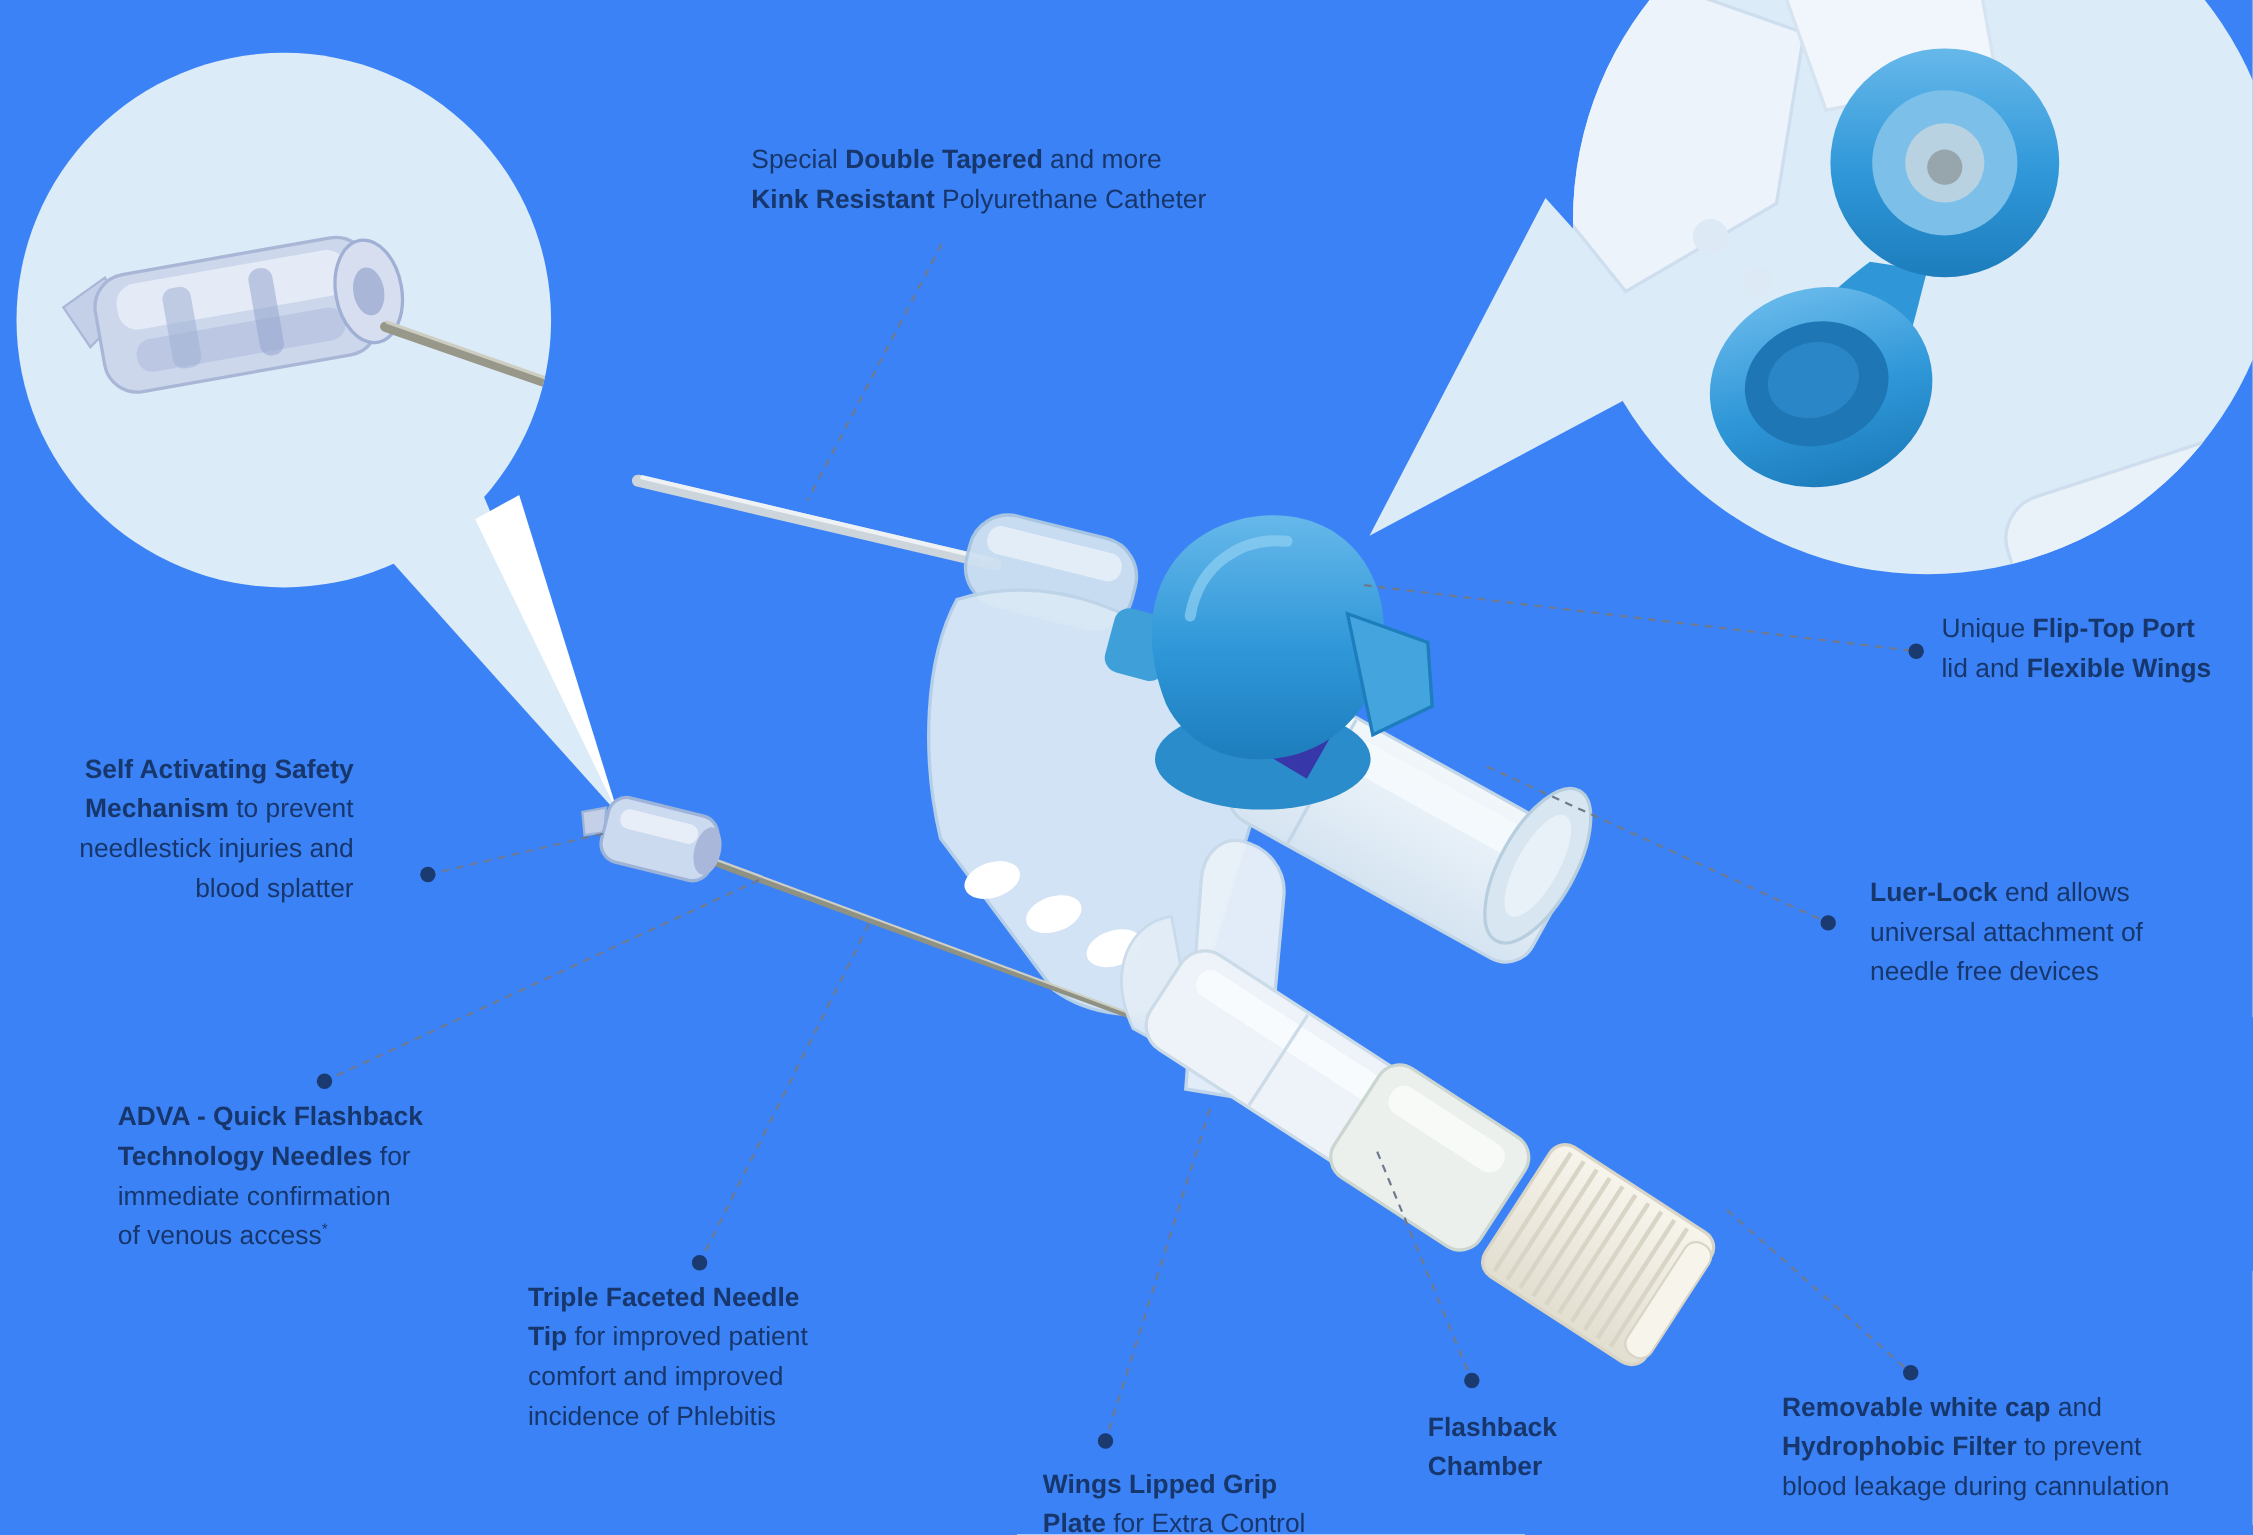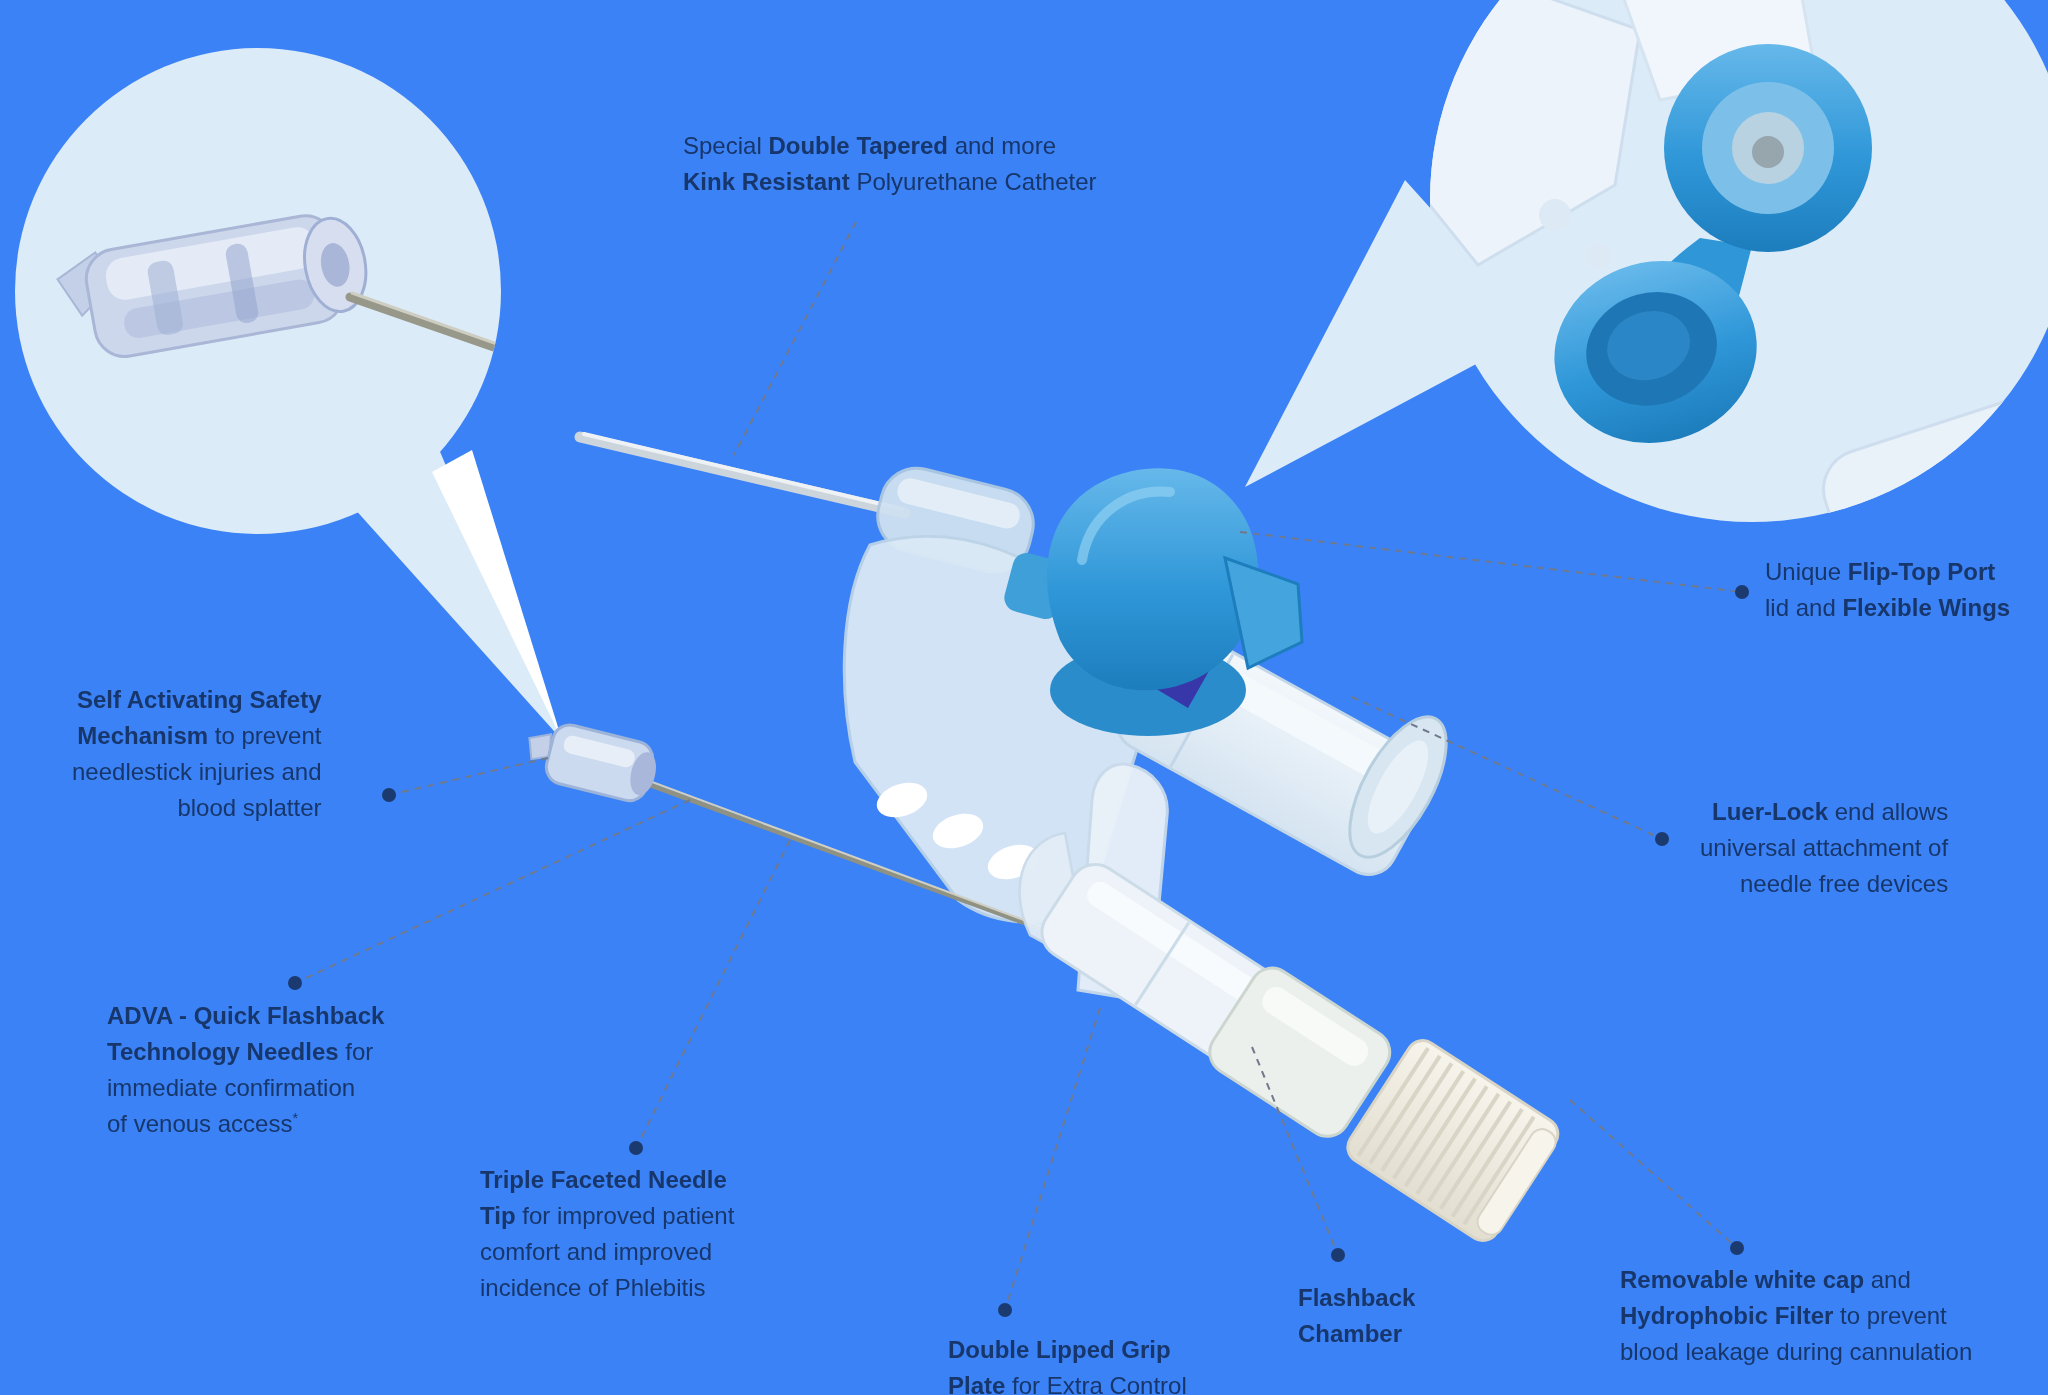--- a/index.html
+++ b/index.html
@@ -187,39 +187,39 @@
       <div class="label" style="left: 1765px; top: 554px;">
         <div><span>Unique </span><span class="b">Flip-Top Port</span></div>
         <div><span>lid and </span><span class="b">Flexible Wings</span></div>
       </div>
       <div class="label" style="left: 72px; top: 682px; text-align: right;">
         <div><span class="b">Self Activating Safety</span></div>
         <div><span class="b">Mechanism</span><span> to prevent</span></div>
         <div><span>needlestick injuries and</span></div>
         <div><span>blood splatter</span></div>
       </div>
-      <div class="label" style="left: 1700px; top: 794px; text-align: right;">
+      <div class="label" style="left: 1700px; top: 794px;">
         <div><span class="b">Luer-Lock</span><span> end allows</span></div>
         <div><span>universal attachment of</span></div>
         <div><span>needle free devices</span></div>
       </div>
       <div class="label" style="left: 107px; top: 998px;">
         <div><span class="b">ADVA - Quick Flashback</span></div>
         <div><span class="b">Technology Needles</span><span> for</span></div>
         <div><span>immediate confirmation</span></div>
         <div><span>of venous access</span><sup>*</sup></div>
       </div>
       <div class="label" style="left: 480px; top: 1162px;">
         <div><span class="b">Triple Faceted Needle</span></div>
         <div><span class="b">Tip</span><span> for improved patient</span></div>
         <div><span>comfort and improved</span></div>
         <div><span>incidence of Phlebitis</span></div>
       </div>
       <div class="label" style="left: 948px; top: 1332px;">
-        <div><span class="b">Double Lipped Grip</span></div>
+        <div><span class="b">Wings Lipped Grip</span></div>
         <div><span class="b">Plate</span><span> for Extra Control</span></div>
       </div>
       <div class="label" style="left: 1298px; top: 1280px;">
         <div><span class="b">Flashback</span></div>
         <div><span class="b">Chamber</span></div>
       </div>
       <div class="label" style="left: 1620px; top: 1262px;">
         <div><span class="b">Removable white cap</span><span> and</span></div>
         <div><span class="b">Hydrophobic Filter</span><span> to prevent</span></div>
         <div><span>blood leakage during cannulation</span></div>

